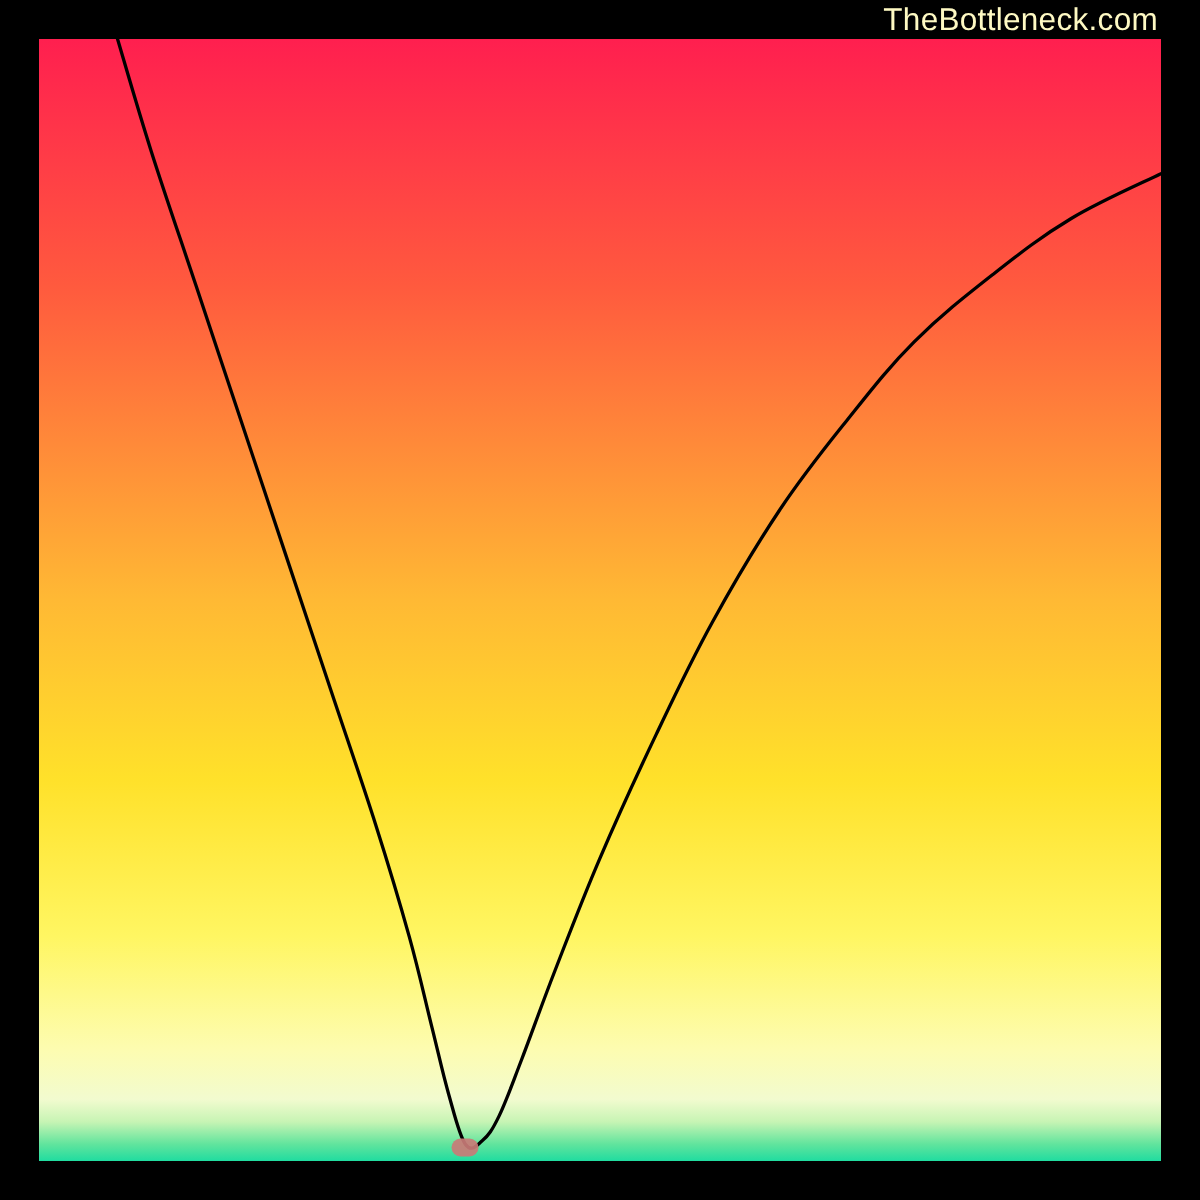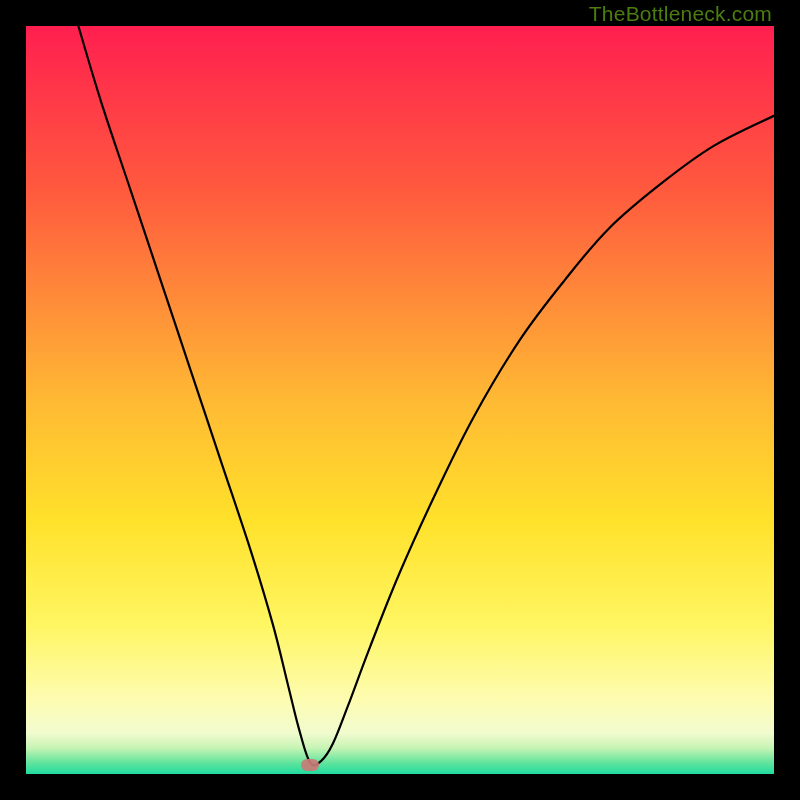--- a/index.html
+++ b/index.html
@@ -36,21 +36,21 @@
     transform: translate(-50%, -50%);
     opacity: 0.92;
   }
   .watermark {
     position: absolute;
     top: 2px;
     right: 28px;
     font-family: Arial, Helvetica, sans-serif;
     font-size: 21px;
     font-weight: 400;
-    color: #4d7c0f;
+    color: #fef9c3;
     letter-spacing: 0.2px;
   }
 </style>
 </head>
 <body>
 
 <div class="frame">
 
   <div class="plot-area">
     <svg class="gradient-bg" viewBox="0 0 748 748" preserveAspectRatio="none">

